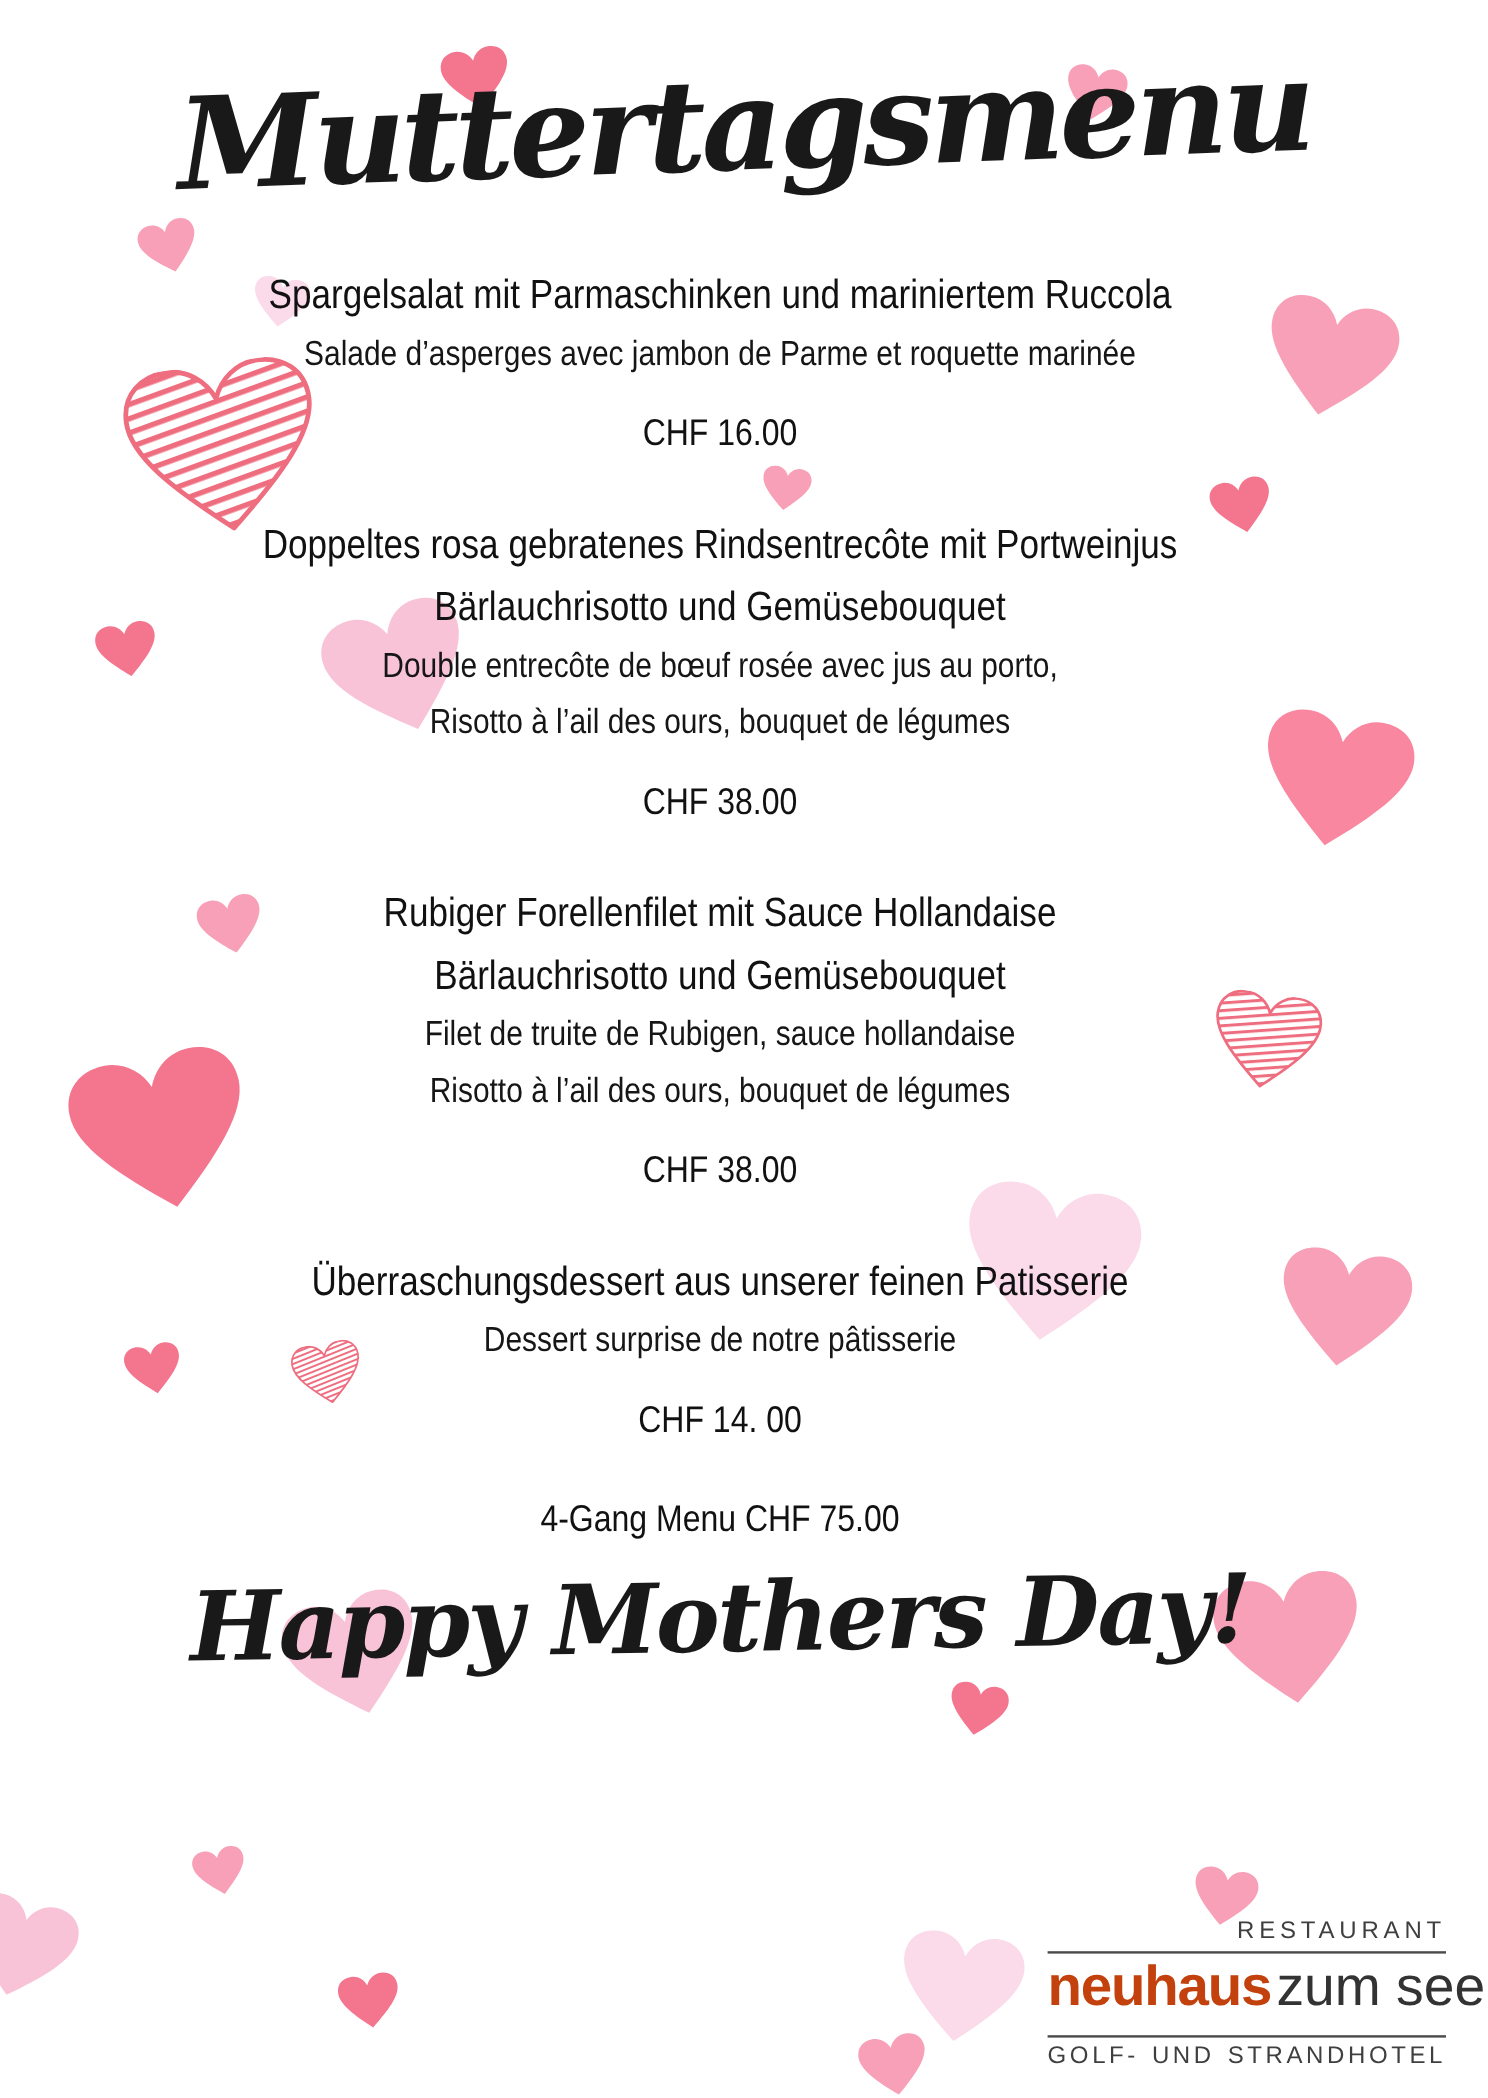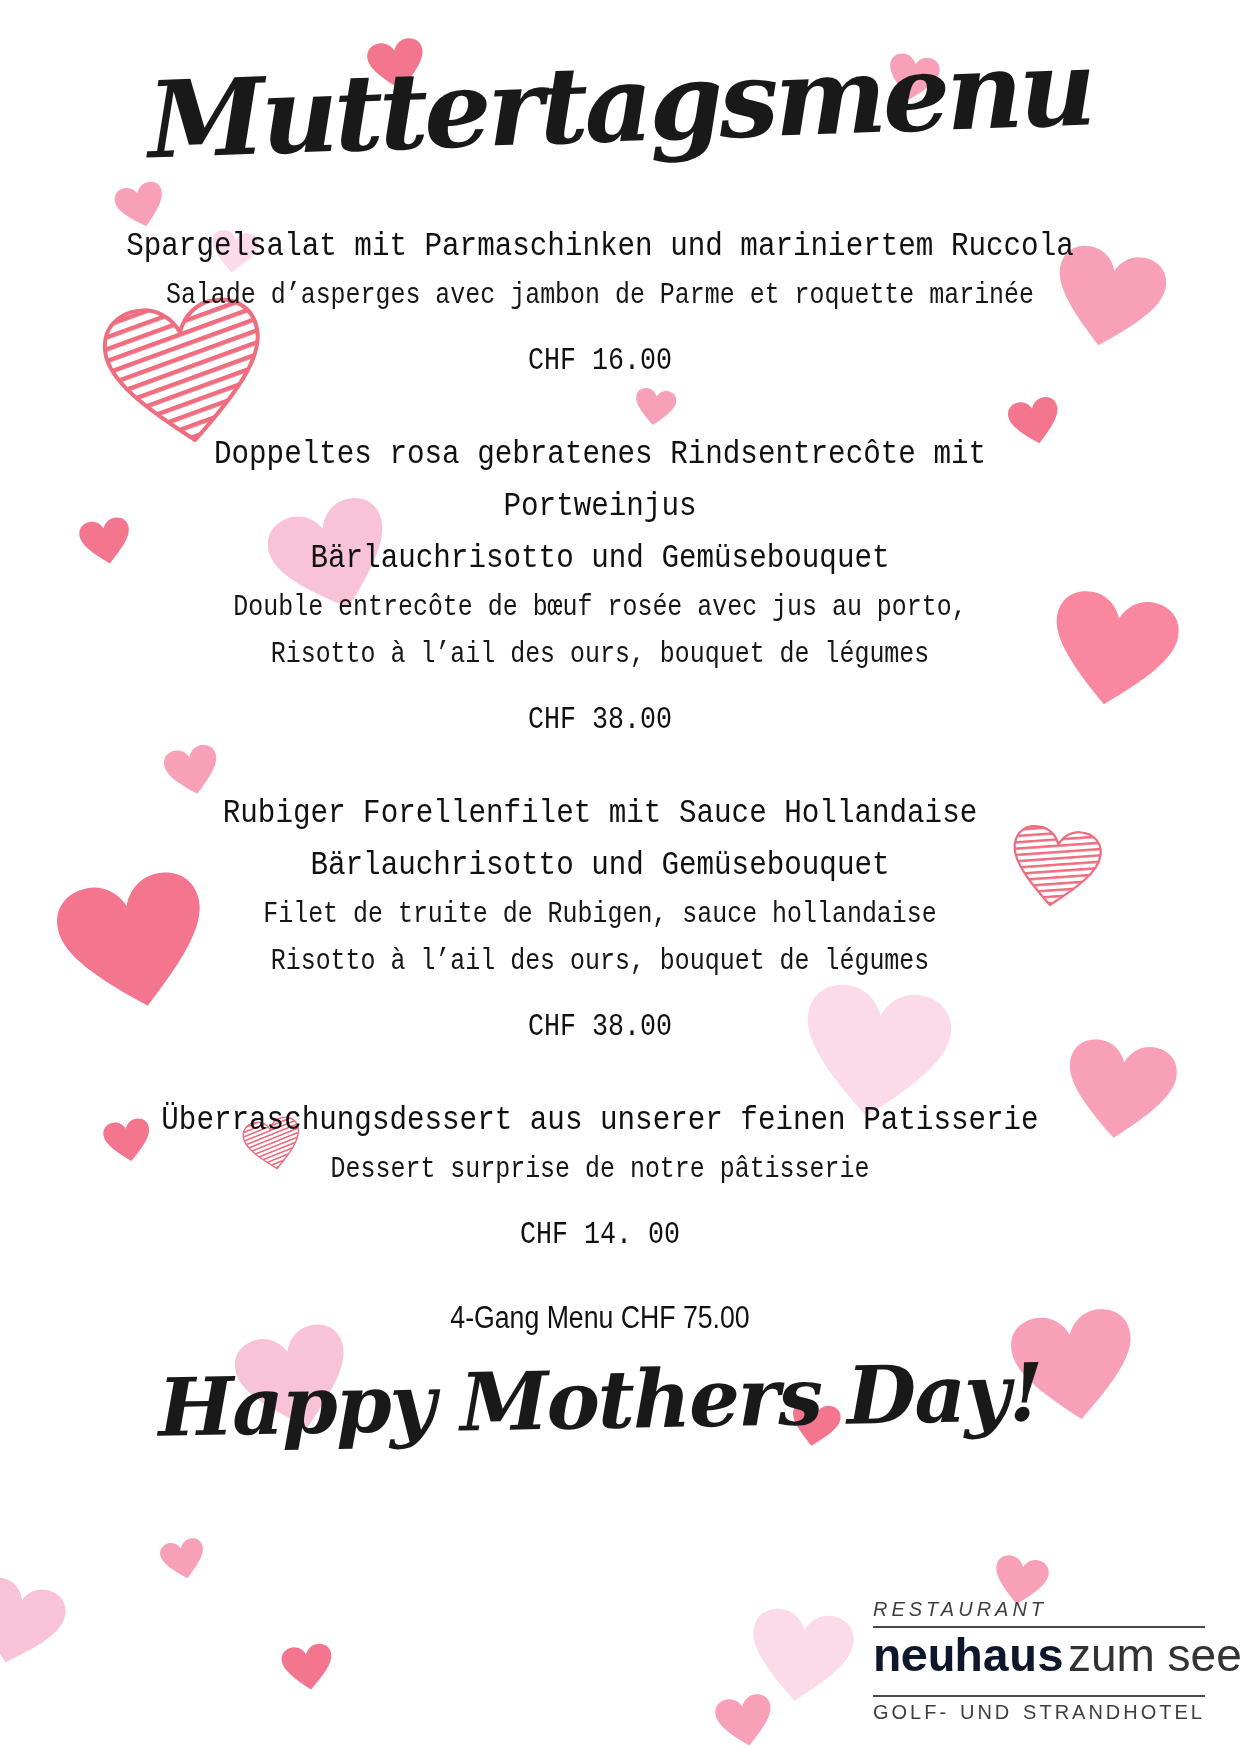--- a/index.html
+++ b/index.html
@@ -19,28 +19,28 @@
   .script{
     font-family:"DejaVu Serif",serif;font-style:italic;font-weight:700;
     color:#191919;letter-spacing:-4px;
   }
   #page-title{font-size:106px;line-height:180px;transform:rotate(-2deg);}
   #menu-col{position:absolute;left:40px;top:220px;width:1120px;z-index:2;text-align:center;}
   .cond{transform:scaleX(.86);transform-origin:50% 50%;}
   .de-line{font-size:34px;line-height:52px;font-weight:400;color:#111;}
   .fr-line{font-size:29px;line-height:47px;color:#161616;}
   .price{font-size:31px;line-height:31px;margin-top:26px;color:#111;}
-  .course{margin-bottom:52px;font-family:Liberation Mono, monospace;}
+  .course{margin-bottom:52px;}
   #menu-summary{font-size:31px;line-height:32px;margin-top:52px;color:#111;}
   #closing{font-size:80px;line-height:128px;letter-spacing:-2px;transform:rotate(-1deg);margin-top:2px;}
   
   #logo{position:absolute;right:35px;top:1596px;width:332px;z-index:3;}
   #logo .restaurant{
-    font-size:20px;letter-spacing:4px;color:#3f3f3f;
-    line-height:26px;font-weight:400;font-style:italic;
+    text-align:right;font-size:20px;letter-spacing:4px;color:#3f3f3f;
+    line-height:26px;font-weight:400;
   }
   #logo .rule{height:0;border-top:2px solid #4a4a4a;margin:4px 0 2px 0;}
   #logo .name-row{white-space:nowrap;text-align:right;line-height:50px;}
   #logo .name-bold{font-size:47px;font-weight:700;letter-spacing:-1px;}
   #logo .name-light{font-size:46px;font-weight:400;color:#333333;letter-spacing:0px;}
   #logo .subtitle{
     text-align:justify;font-size:20px;letter-spacing:3px;color:#3f3f3f;
     line-height:26px;margin-top:2px;
   }
   #logo .subtitle:after{content:"";display:inline-block;width:100%;}
@@ -235,18 +235,18 @@
 
   <div id="menu-summary" class="cond">4-Gang Menu CHF 75.00</div>
 
   <div id="closing" class="script">Happy Mothers Day!</div>
 </div>
 
 <div id="logo">
   <div class="restaurant">RESTAURANT</div>
   <div class="rule"></div>
   <div class="name-row">
-    <span class="name-bold" style="color: #0f172a; font-family: Liberation Mono, monospace;">neuhaus</span>
+    <span class="name-bold" style="color: #c2410c;">neuhaus</span>
     <span class="name-light">zum see</span>
   </div>
   <div class="rule"></div>
   <div class="subtitle">GOLF- UND STRANDHOTEL</div>
 </div>
 
 </body></html>

